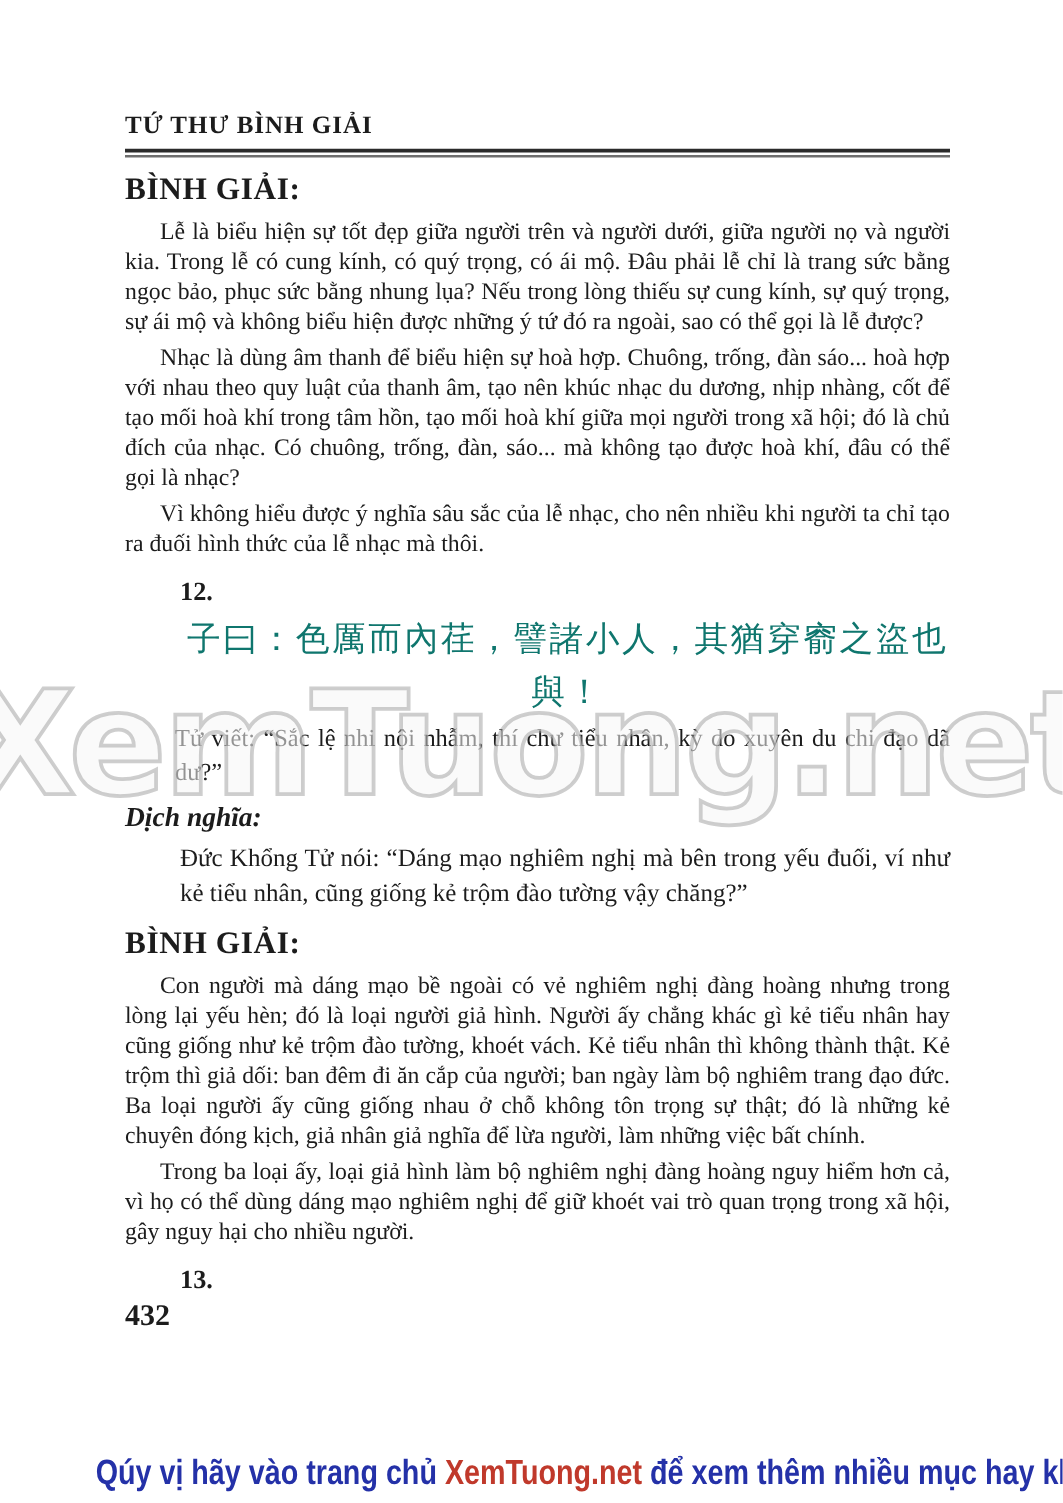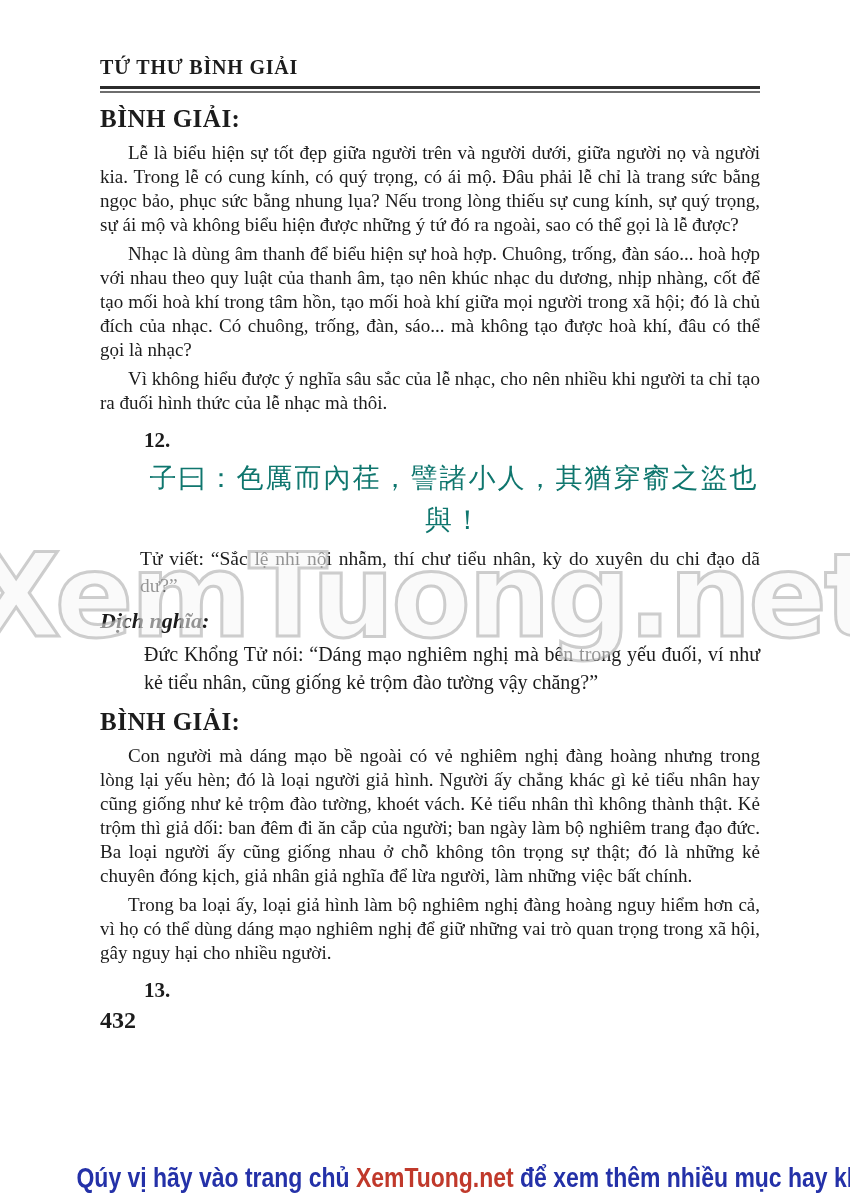--- a/index.html
+++ b/index.html
@@ -3,21 +3,21 @@
 <meta charset="utf-8">
 <style>
   html, body { margin:0; padding:0; }
   body {
     width:850px; height:1202px; position:relative; overflow:hidden;
     background:#ffffff; color:#1c1c1c;
     font-family:"Liberation Serif", serif;
   }
   .content {
     position:relative; z-index:1;
-    padding:56px 90px 0 100px;
+    padding:89px 90px 0 100px;
   }
   .running-head {
     font-size:20px; font-weight:bold; letter-spacing:0.8px;
   }
   .header-rule {
     margin-top:7px; height:2px;
     border-top:3px solid #2b2b2b; border-bottom:2px solid #6e6e6e;
   }
   .bg-heading {
     margin-top:12px; font-size:25px; font-weight:bold; letter-spacing:0.5px;
@@ -78,21 +78,21 @@
 
   <div class="section-num">12.</div>
   <div class="chinese">子曰：色厲而內荏，譬諸小人，其猶穿窬之盜也與！</div>
   <div class="translit">Tử viết: “Sắc lệ nhi nội nhẫm, thí chư tiểu nhân, kỳ do xuyên du chi đạo dã dư?”</div>
 
   <div class="dich-label">Dịch nghĩa:</div>
   <div class="translation">Đức Khổng Tử nói: “Dáng mạo nghiêm nghị mà bên trong yếu đuối, ví như kẻ tiểu nhân, cũng giống kẻ trộm đào tường vậy chăng?”</div>
 
   <div class="bg-heading">BÌNH GIẢI:</div>
   <p class="body first">Con người mà dáng mạo bề ngoài có vẻ nghiêm nghị đàng hoàng nhưng trong lòng lại yếu hèn; đó là loại người giả hình. Người ấy chẳng khác gì kẻ tiểu nhân hay cũng giống như kẻ trộm đào tường, khoét vách. Kẻ tiểu nhân thì không thành thật. Kẻ trộm thì giả dối: ban đêm đi ăn cắp của người; ban ngày làm bộ nghiêm trang đạo đức. Ba loại người ấy cũng giống nhau ở chỗ không tôn trọng sự thật; đó là những kẻ chuyên đóng kịch, giả nhân giả nghĩa để lừa người, làm những việc bất chính.</p>
-  <p class="body">Trong ba loại ấy, loại giả hình làm bộ nghiêm nghị đàng hoàng nguy hiểm hơn cả, vì họ có thể dùng dáng mạo nghiêm nghị để giữ những vai trò quan trọng trong xã hội, gây nguy hại cho nhiều người.</p>
+  <p class="body">Trong ba loại ấy, loại giả hình làm bộ nghiêm nghị đàng hoàng nguy hiểm hơn cả, vì họ có thể dùng dáng mạo nghiêm nghị để giữ khoét vai trò quan trọng trong xã hội, gây nguy hại cho nhiều người.</p>
 
   <div class="section-num">13.</div>
 
   <div class="page-num">432</div>
 </div>
 
 <div class="footer">
   <span>Qúy vị hãy vào trang chủ </span><span class="brand">XemTuong.net</span><span> để xem thêm nhiều mục hay khác</span>
 </div>
 

